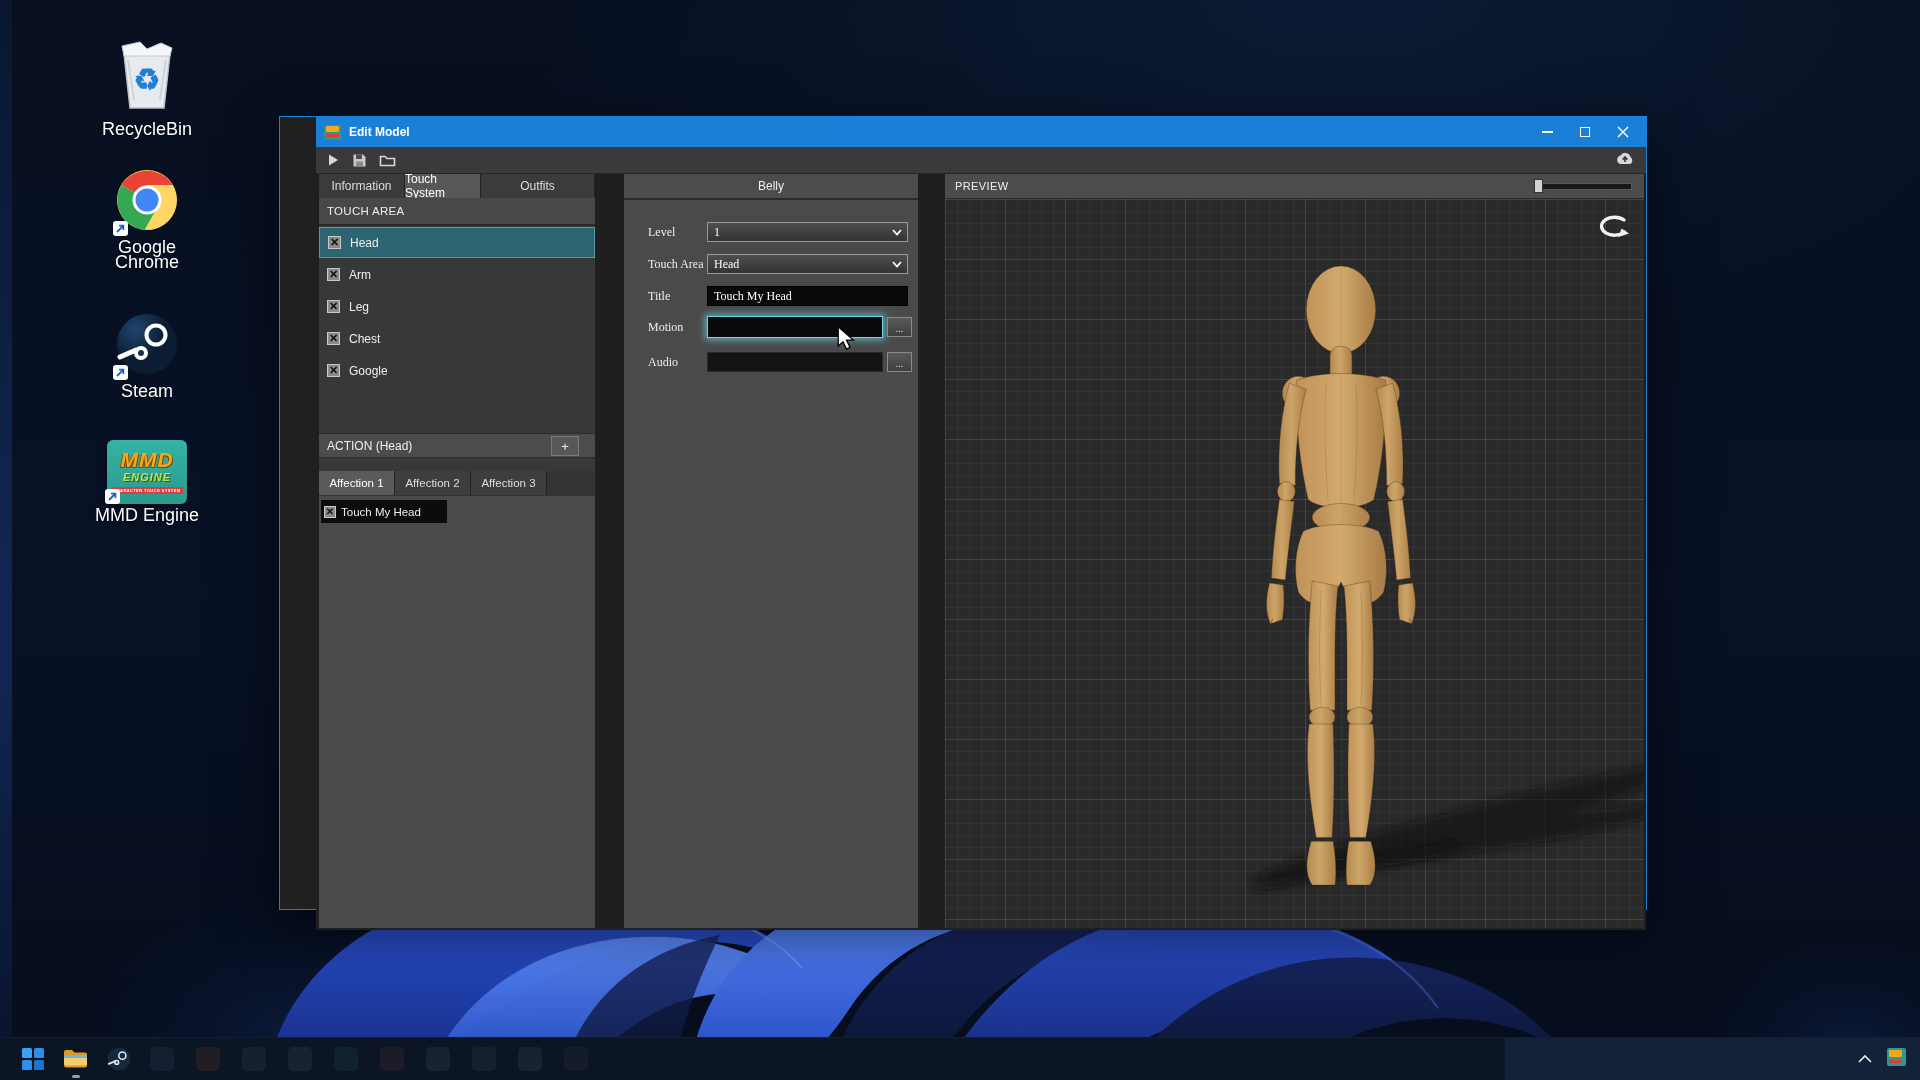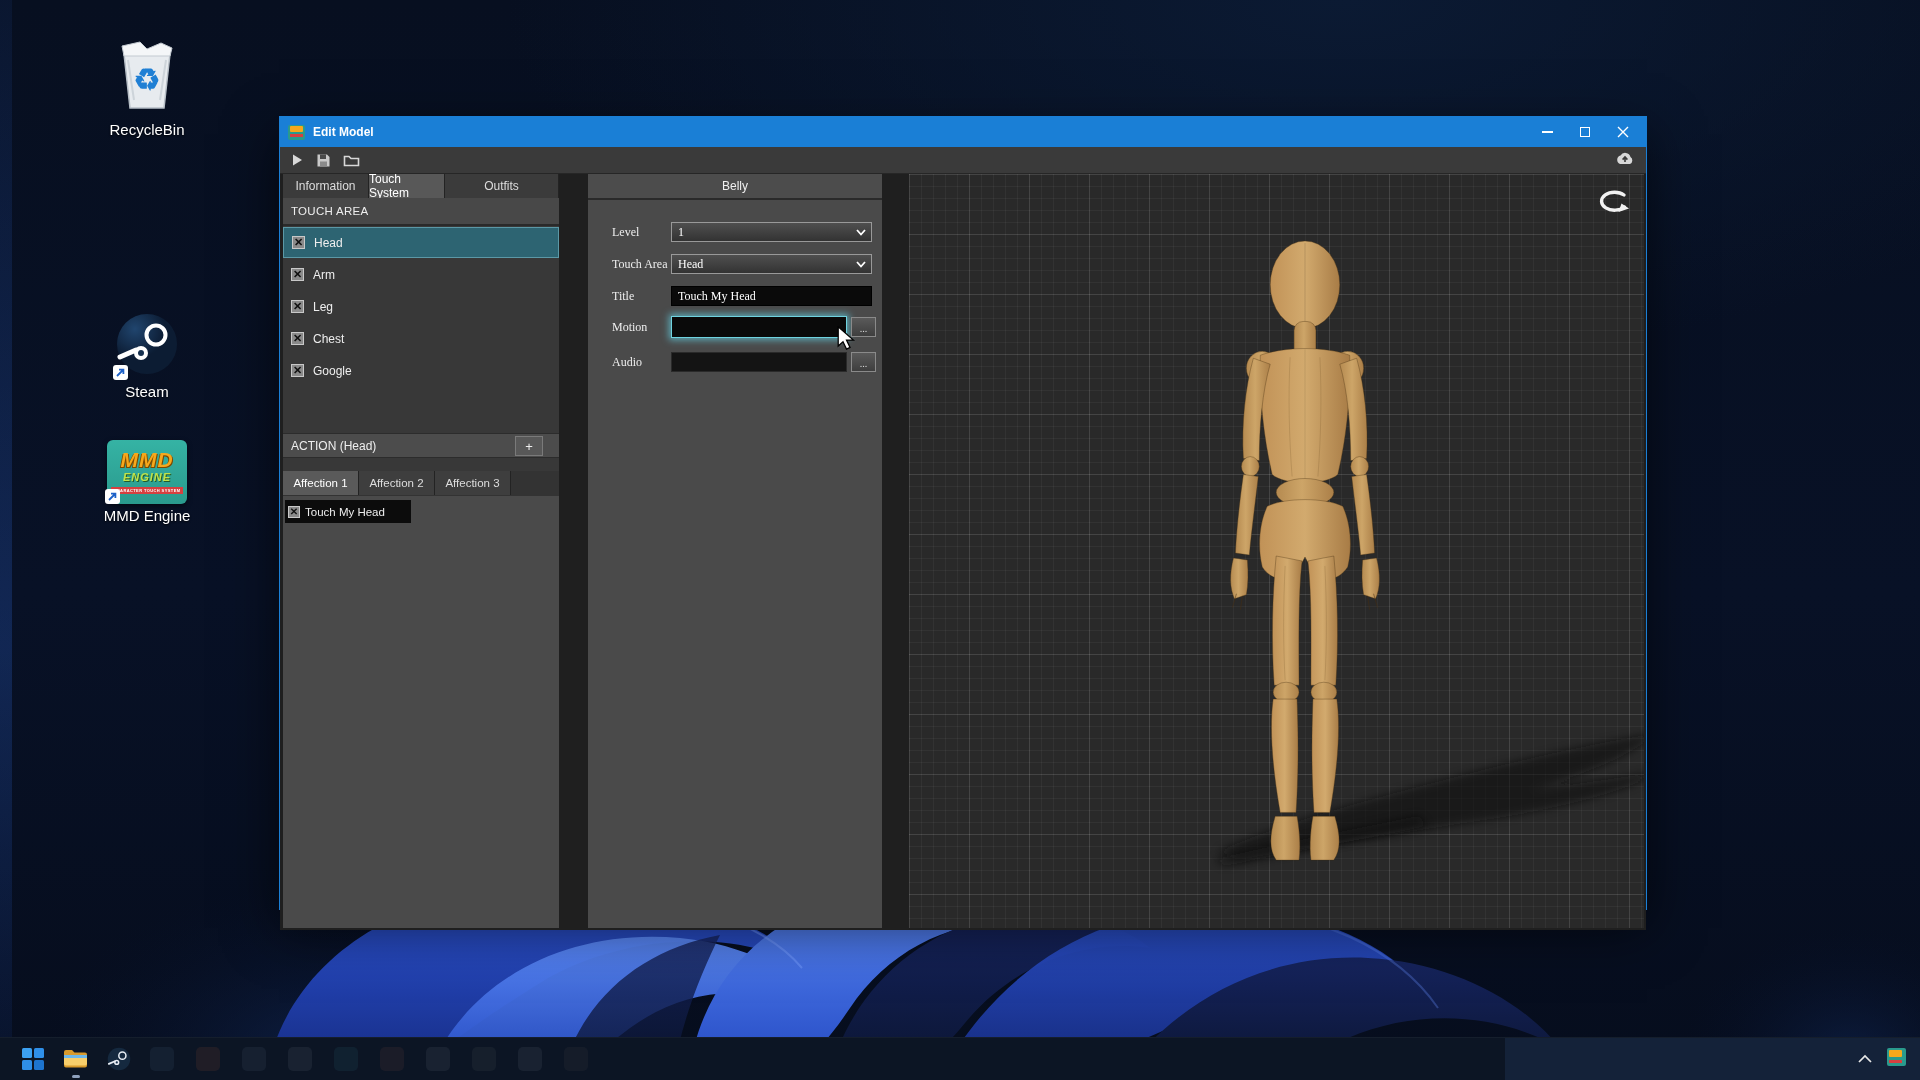--- a/index.html
+++ b/index.html
@@ -8,37 +8,37 @@
     background:
       radial-gradient(1400px 600px at 70% 0%, #0b1a33 0%, rgba(11,26,51,0) 60%),
       linear-gradient(180deg,#070f20 0%,#081126 55%,#060d1d 100%);}
   .edge-glow{position:absolute;left:0;top:0;width:12px;height:100%;
     background:linear-gradient(180deg,rgba(40,90,190,.10),rgba(40,90,190,.30) 60%,rgba(20,50,120,.15));}
   .bloom{position:absolute;left:0;top:800px;width:1920px;height:280px;}
 
   
   .dicon{position:absolute;width:110px;display:flex;flex-direction:column;align-items:center;cursor:default;}
   .dicon .ico{position:relative;}
-  .dlabel{margin-top:4px;font-size:15px;color:#fff;text-align:center;line-height:15px;
+  .dlabel{margin-top:4px;font-size:18px;color:#fff;text-align:center;line-height:15px;
     text-shadow:0 1px 2px rgba(0,0,0,.9);}
   .badge{position:absolute;left:-2px;bottom:0px;width:15px;height:15px;background:#fff;border-radius:3px;
     display:flex;align-items:center;justify-content:center;}
   .mmd-tile{width:80px;height:64px;border-radius:6px;background:linear-gradient(180deg,#35b3a4,#2a9a8d);
     display:flex;flex-direction:column;align-items:center;justify-content:center;position:relative;overflow:hidden;
     box-shadow:0 2px 5px rgba(0,0,0,.5);}
   .mmd-line1{font-weight:900;font-style:italic;font-size:21px;color:#f6a81c;letter-spacing:1px;
     text-shadow:1px 1px 0 #7c4a00, -1px 1px 0 #7c4a00;line-height:20px;}
   .mmd-line2{font-weight:900;font-style:italic;font-size:11px;color:#bfe24a;letter-spacing:1px;
     text-shadow:1px 1px 0 #245b2a;line-height:11px;margin-top:2px;}
   .mmd-banner{margin-top:4px;background:#d64040;color:#fff;font-size:4px;font-weight:bold;
     padding:1px 3px;letter-spacing:.4px;white-space:nowrap;}
 
   
   .window{position:absolute;left:279px;top:116px;width:1368px;height:794px;
-    border:1px solid #1a7fd6;background:#202020;box-shadow:0 18px 50px rgba(0,0,0,.6);box-sizing:border-box;}
+    border:1px solid #1a7fd6;background:#202020;box-shadow:0 18px 50px rgba(0,0,0,.6);box-sizing:border-box;padding-left:36px;}
   .titlebar{height:30px;background:#1a7fd6;display:flex;align-items:center;padding:0 0 0 8px;}
   .mmd-mini{width:17px;height:15px;border-radius:2px;background:#2a9a8d;position:relative;overflow:hidden;flex:none;}
   .mmd-mini .m1{position:absolute;left:2px;top:1px;width:13px;height:6px;background:#f6a81c;border-radius:1px;}
   .mmd-mini .m2{position:absolute;left:2px;top:9px;width:13px;height:3px;background:#d64040;}
   .wtitle{color:#fff;font-size:12px;font-weight:600;margin-left:8px;}
   .winbtns{margin-left:auto;display:flex;align-items:center;gap:24px;padding-right:16px;}
   .wbtn{width:14px;height:14px;display:flex;align-items:center;justify-content:center;}
   .min-glyph{width:11px;height:2px;background:#fff;}
   .max-glyph{width:10px;height:10px;border:1.5px solid #fff;box-sizing:border-box;}
 
@@ -173,20 +173,38 @@
         <polygon points="10,14 56,14 50,68 16,68" fill="#e7ebef" stroke="#b7bfc7" stroke-width="1.5"></polygon>
         <polygon points="8,6 26,2 33,9 47,3 58,8 56,16 10,16" fill="#f4f6f8" stroke="#c3cad1"></polygon>
         <polyline points="14,20 20,60" stroke="#cdd4da" stroke-width="2" fill="none"></polyline>
         <polyline points="52,20 46,60" stroke="#cdd4da" stroke-width="2" fill="none"></polyline>
         <text x="33" y="50" font-size="30" text-anchor="middle" fill="#1f7fd4" font-weight="bold">♻</text>
       </svg>
     </span>
     <div class="dlabel">RecycleBin</div>
   </div>
 
+  <div class="dicon" style="left:92px;top:168px;">
+    <span class="ico">
+      <svg width="64" height="64" viewBox="0 0 64 64">
+        <circle cx="32" cy="32" r="30" fill="#fdd663"></circle>
+        <path d="M32,32 L6.5,17 A30,30 0 0 1 57.5,17 L32,17 Z" fill="#ea4335"></path>
+        <path d="M32,32 L32,17 L57.5,17 A30,30 0 0 1 34,61.9 Z" fill="#fdd663"></path>
+        <path d="M32,32 L6.5,17 A30,30 0 0 0 29.5,61.9 L42,40 Z" fill="#34a853"></path>
+        <circle cx="32" cy="32" r="14.5" fill="#fff"></circle>
+        <circle cx="32" cy="32" r="11.5" fill="#4285f4"></circle>
+      </svg>
+      <span class="badge">
+        <svg width="11" height="11" viewBox="0 0 11 11">
+            <path d="M2,9 L8,3 M4,2.6 H8.4 V7" stroke="#1e62c8" stroke-width="1.8" fill="none"></path>
+          </svg>
+      </span>
+    </span>
+    <div class="dlabel" style="width:64px;">Google Chrome</div>
+  </div>
 
   <div class="dicon" style="left:92px;top:312px;">
     <span class="ico">
       <svg width="64" height="64" viewBox="0 0 64 64">
         <defs>
             <radialGradient id="steamg" cx=".3" cy=".25">
               <stop offset="0" stop-color="#20456e"></stop>
               <stop offset="1" stop-color="#0c1c33"></stop>
             </radialGradient>
           </defs>
@@ -359,20 +377,26 @@
             <span class="tinput audio"></span>
             <span class="browse">...</span>
           </div>
 
         </div>
       </div>
 
       <div class="gap2"></div>
 
       <div class="preview-panel">
+        <div class="pv-header">
+          <span>PREVIEW</span>
+          <span class="slider">
+            <span class="slider-handle"></span>
+          </span>
+        </div>
         <div class="pv-content">
 
           <svg class="shadow" width="470" height="190" viewBox="0 0 470 190">
             <defs>
                 <filter id="blur5" x="-20%" y="-20%" width="140%" height="140%">
                   <feGaussianBlur stdDeviation="4.5"></feGaussianBlur>
                 </filter>
               </defs>
             <path filter="url(#blur5)" fill="#0b0b0b" opacity=".55" d="M8,168 C70,140 150,118 250,92 C320,74 400,56 445,50 C425,72 365,94 322,106 C382,98 420,92 450,88 C415,110 335,128 262,138 C185,150 85,166 30,176 Z"></path>
             <path filter="url(#blur5)" fill="#0e0e0e" opacity=".5" d="M4,176 C60,162 130,148 210,132 L218,142 C140,158 60,172 16,182 Z"></path>

